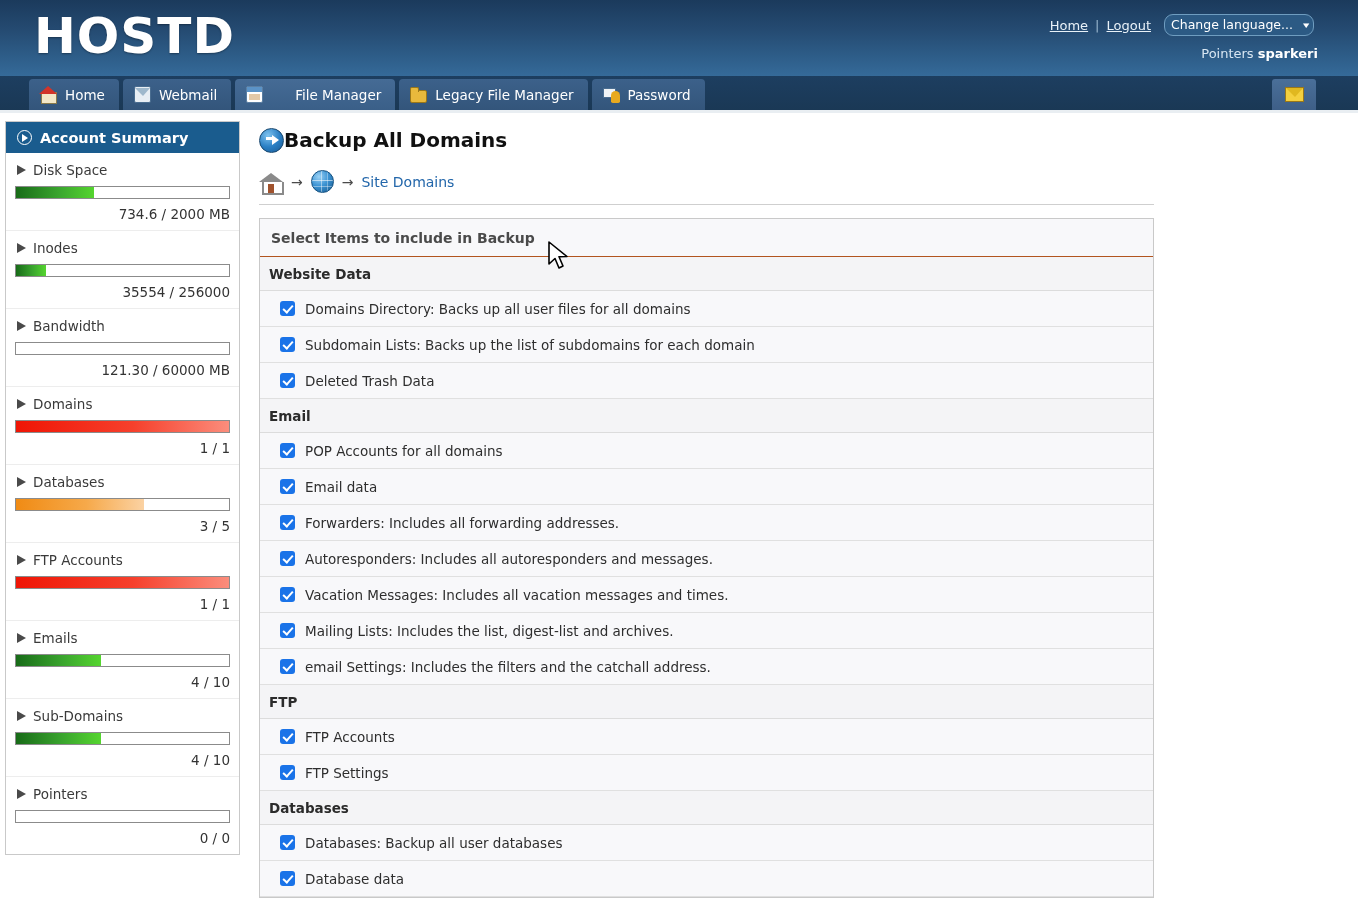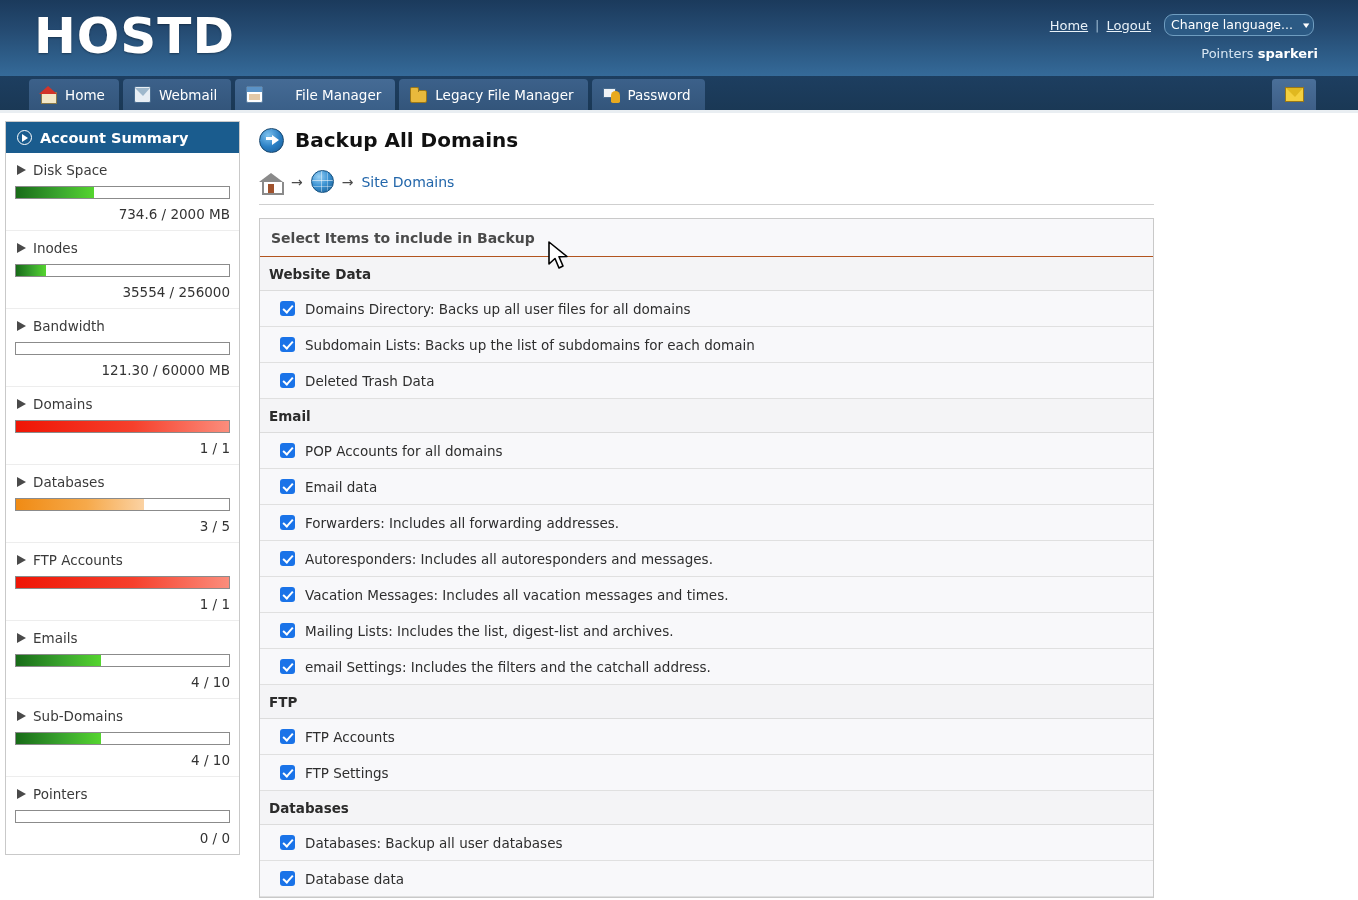--- a/index.html
+++ b/index.html
@@ -260,21 +260,21 @@
     margin-top: 7px;
   }
 
   
   .main {
     flex: 1 1 auto;
     padding: 0 8px 0 19px;
     min-width: 0;
   }
   .page-title {
-    display: flex; align-items: center; gap: 11px;
+    display: flex; align-items: center; gap: 0;
     height: 34px;
     margin-top: 2px;
   }
   .pt-icon {
     width: 25px; height: 25px; border-radius: 50%;
     background: radial-gradient(circle at 35% 28%, #7fc3ef 0%, #2a7fc4 52%, #1a5a93 100%);
     position: relative; flex: 0 0 auto;
     border: 1px solid #17476f;
   }
   .pt-icon::after {

